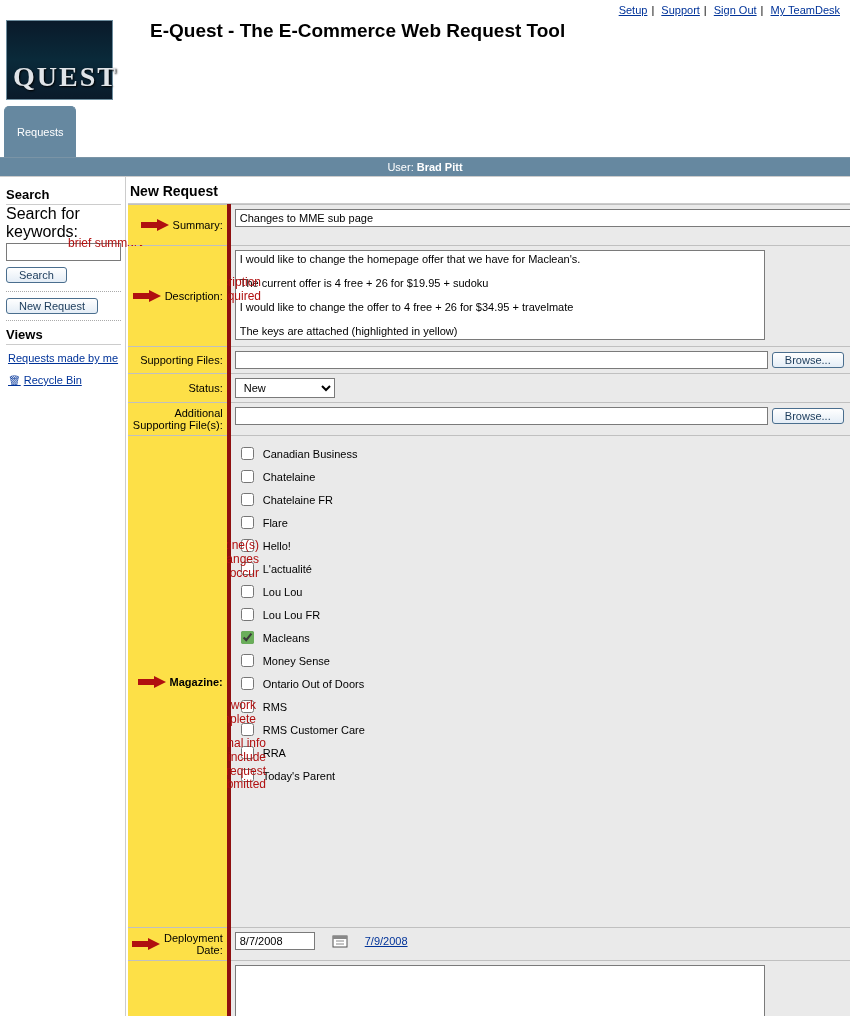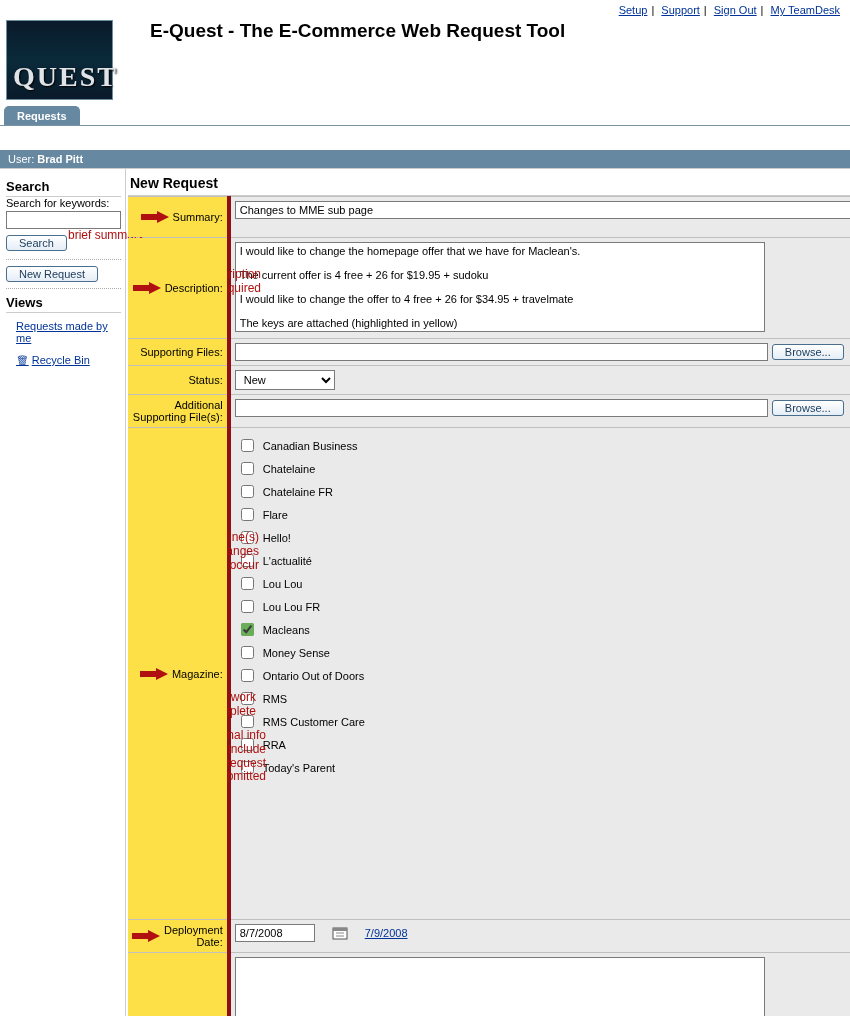--- a/index.html
+++ b/index.html
@@ -45,53 +45,52 @@
   }
   .tabstrip {
     border-bottom: 1px solid #7a94a6;
     padding-left: 4px;
   }
   .tab {
     display: inline-block;
     background: #6688a0;
     color: #fff;
     font-size: 11px;
-    padding: 3px 12px;
+    padding: 19px 12px;
     border-radius: 5px 5px 0 0;
     border: 1px solid #6688a0;
     border-bottom: none;
-    font-weight: bold;
+    font-weight: normal;
   }
   .userbar {
     background: #6688a0;
     color: #fff;
-    text-align: left;
+    text-align: center;
     padding: 3px 8px;
     font-size: 11px;
-    margin-top: 24px;
   }
   .userbar b { color: #fff; }
   .main {
     display: flex;
     border-top: 1px solid #ccc;
   }
   .sidebar {
     width: 135px;
     padding: 4px 4px 4px 6px;
     border-right: 1px solid #ccc;
     min-height: 760px;
   }
   .sidehead {
     font-weight: bold;
     font-size: 13px;
     border-bottom: 1px solid #ccc;
     padding: 2px 0;
     margin-top: 4px;
   }
-  .sidebar label { font-size: 11px; }
+  .sidebar label { font-size: 16px; }
   .sidebar input[type=text] {
     width: 115px;
     border: 1px solid #7a7a7a;
     font-size: 11px;
     padding: 2px;
     margin-top: 2px;
   }
   .btn {
     display: inline-block;
     background: linear-gradient(#ffffff,#e4edf6);
@@ -103,21 +102,21 @@
     cursor: pointer;
     font-family: inherit;
   }
   .btn-row { margin: 6px 0; }
   .sidebar .new-sep {
     border-top: 1px dotted #aaa;
     border-bottom: 1px dotted #aaa;
     padding: 6px 0;
     margin-top: 8px;
   }
-  .sidebar ul { list-style: none; padding: 0; margin: 4px 8px; }
+  .sidebar ul { list-style: none; padding: 0; margin: 4px 0; }
   .sidebar li { padding: 3px 2px; }
   .content {
     flex: 1;
     padding: 2px 2px 24px 2px;
     position: relative;
   }
   .page-title {
     font-weight: bold;
     font-size: 14px;
     padding: 4px 0 4px 2px;
@@ -347,21 +346,21 @@
         <td class="val">
           <div class="browse-wrap">
             <input type="text" style="width: 470px;">
             <button class="btn">Browse...</button>
             <span class="help">?</span>
           </div>
         </td>
       </tr>
 
       <tr>
-        <td class="lbl" style="vertical-align:middle;">
+        <td class="lbl" style="vertical-align:middle;font-weight:bold;">
           <div class="label-inner">
             <span class="arrow">
               <svg width="28" height="12">
                     <rect x="0" y="3" width="16" height="6" fill="#b01010"></rect>
                     <polygon points="16,0 28,6 16,12" fill="#b01010"></polygon>
                   </svg>
             </span>
             <span>Magazine:</span>
           </div>
         </td>

